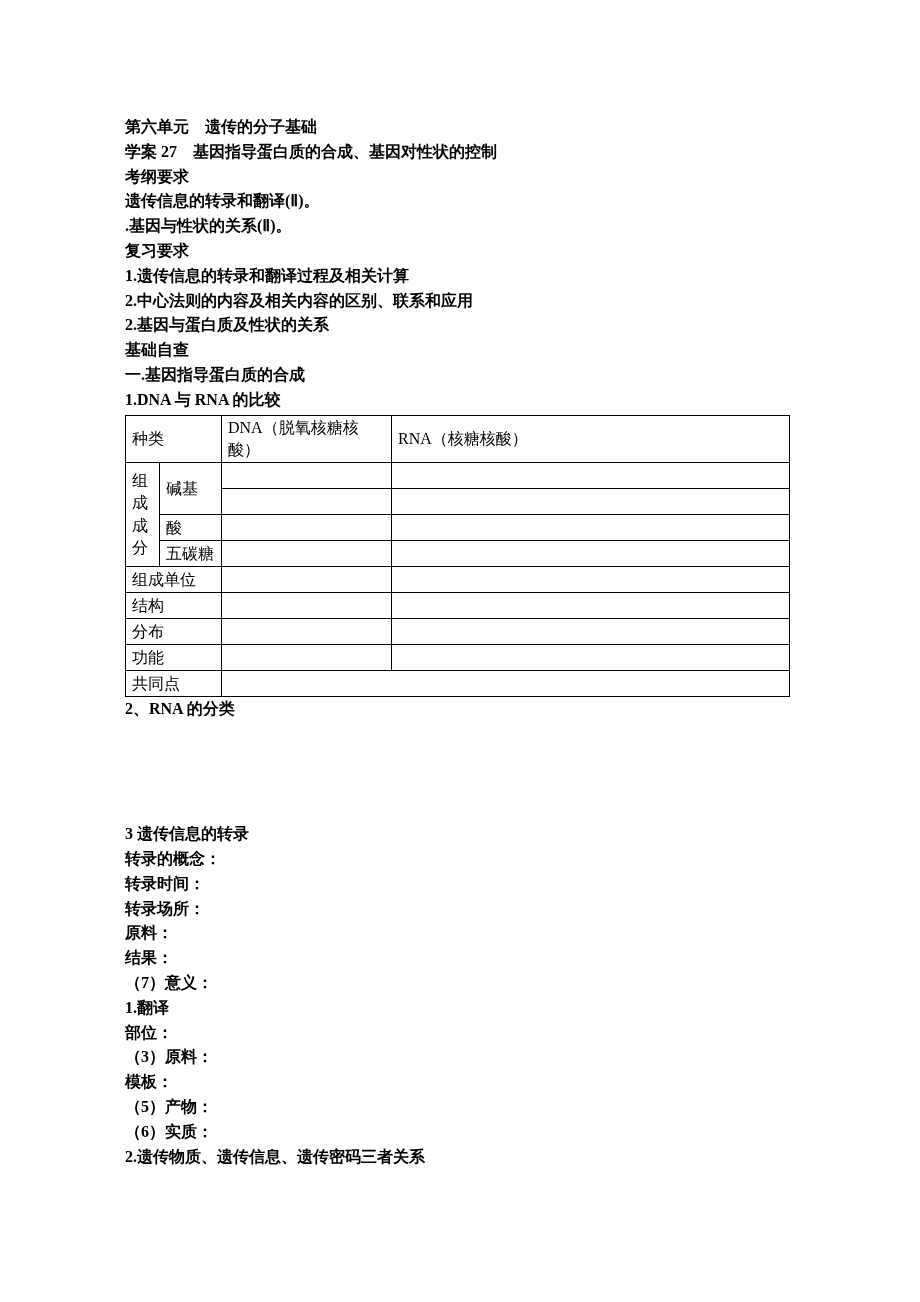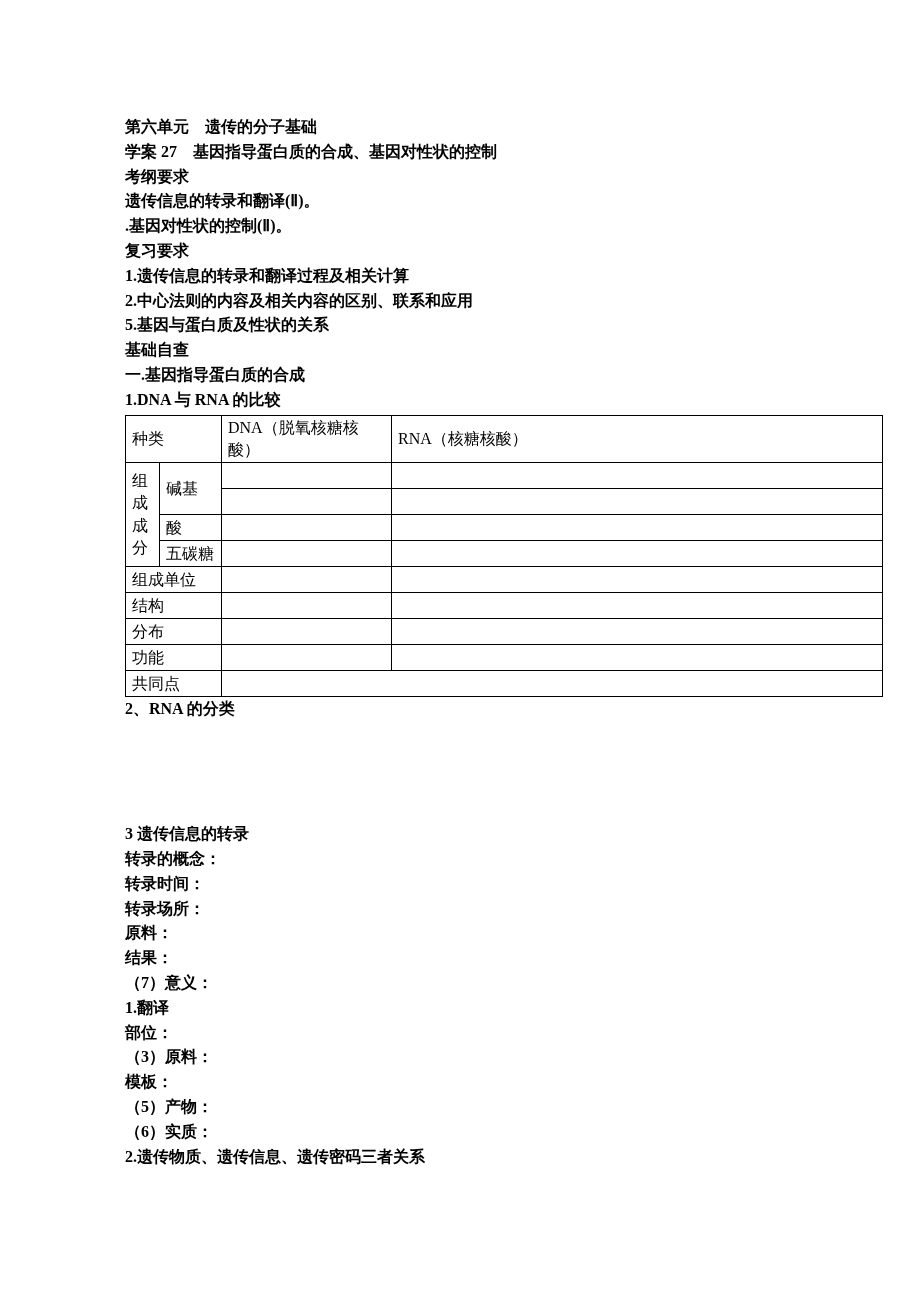--- a/index.html
+++ b/index.html
@@ -18,21 +18,21 @@
   }
   .page {
     padding: 115px 125px 60px 125px;
   }
   .line {
     white-space: pre;
     font-weight: bold;
   }
   table.comp {
     border-collapse: collapse;
-    width: 758px;
+    width: 665px;
     margin-top: 2px;
     table-layout: fixed;
   }
   table.comp td, table.comp th {
     border: 1px solid #000;
     padding: 1px 6px;
     font-size: 16px;
     font-weight: normal;
     text-align: left;
     vertical-align: middle;
@@ -48,26 +48,26 @@
 </head>
 <body>
 
 <div class="page">
 
   <div class="line">第六单元　遗传的分子基础</div>
   <div class="line">学案 27　基因指导蛋白质的合成、基因对性状的控制</div>
 
   <div class="line">考纲要求</div>
   <div class="line">遗传信息的转录和翻译(Ⅱ)。</div>
-  <div class="line">.基因对性状的控制(Ⅱ)。</div>
+  <div class="line">.基因与性状的关系(Ⅱ)。</div>
 
   <div class="line">复习要求</div>
   <div class="line">1.遗传信息的转录和翻译过程及相关计算</div>
   <div class="line">2.中心法则的内容及相关内容的区别、联系和应用</div>
-  <div class="line">5.基因与蛋白质及性状的关系</div>
+  <div class="line">2.基因与蛋白质及性状的关系</div>
 
   <div class="line">基础自查</div>
   <div class="line">一.基因指导蛋白质的合成</div>
   <div class="line">1.DNA 与 RNA 的比较</div>
 
   <table class="comp">
     <colgroup>
       <col class="col-a">
         <col class="col-b">
         <col class="col-c">

